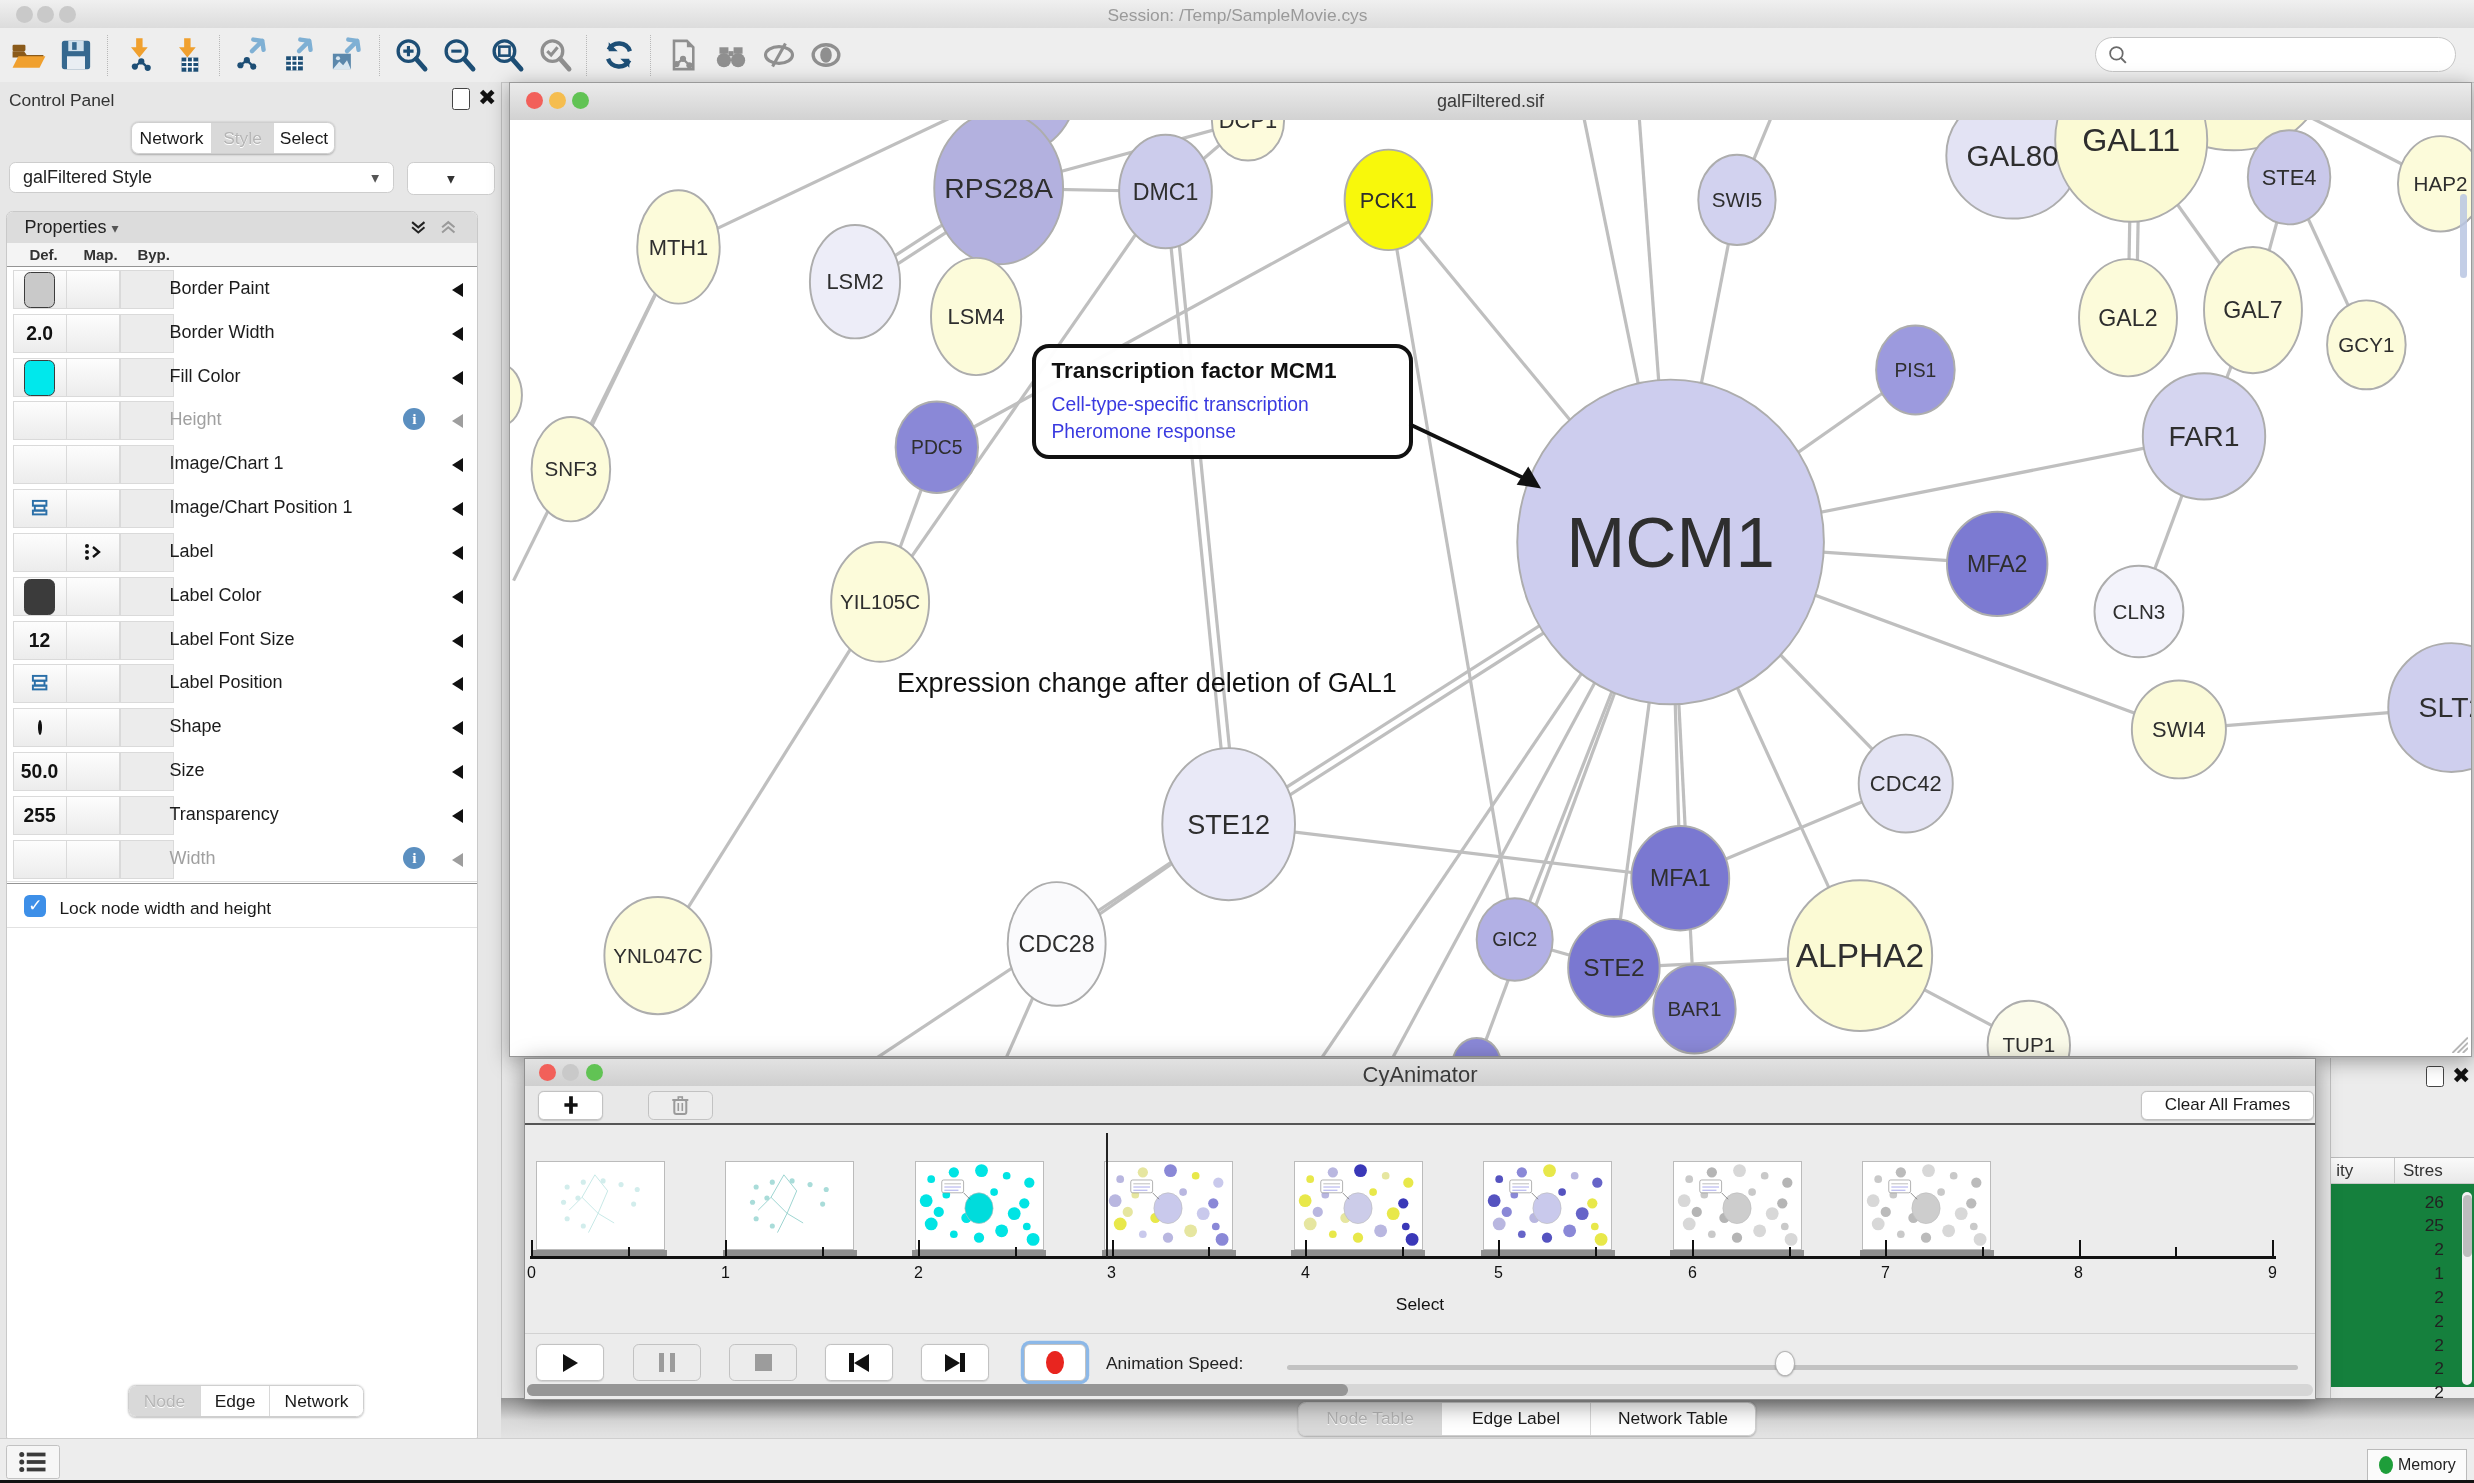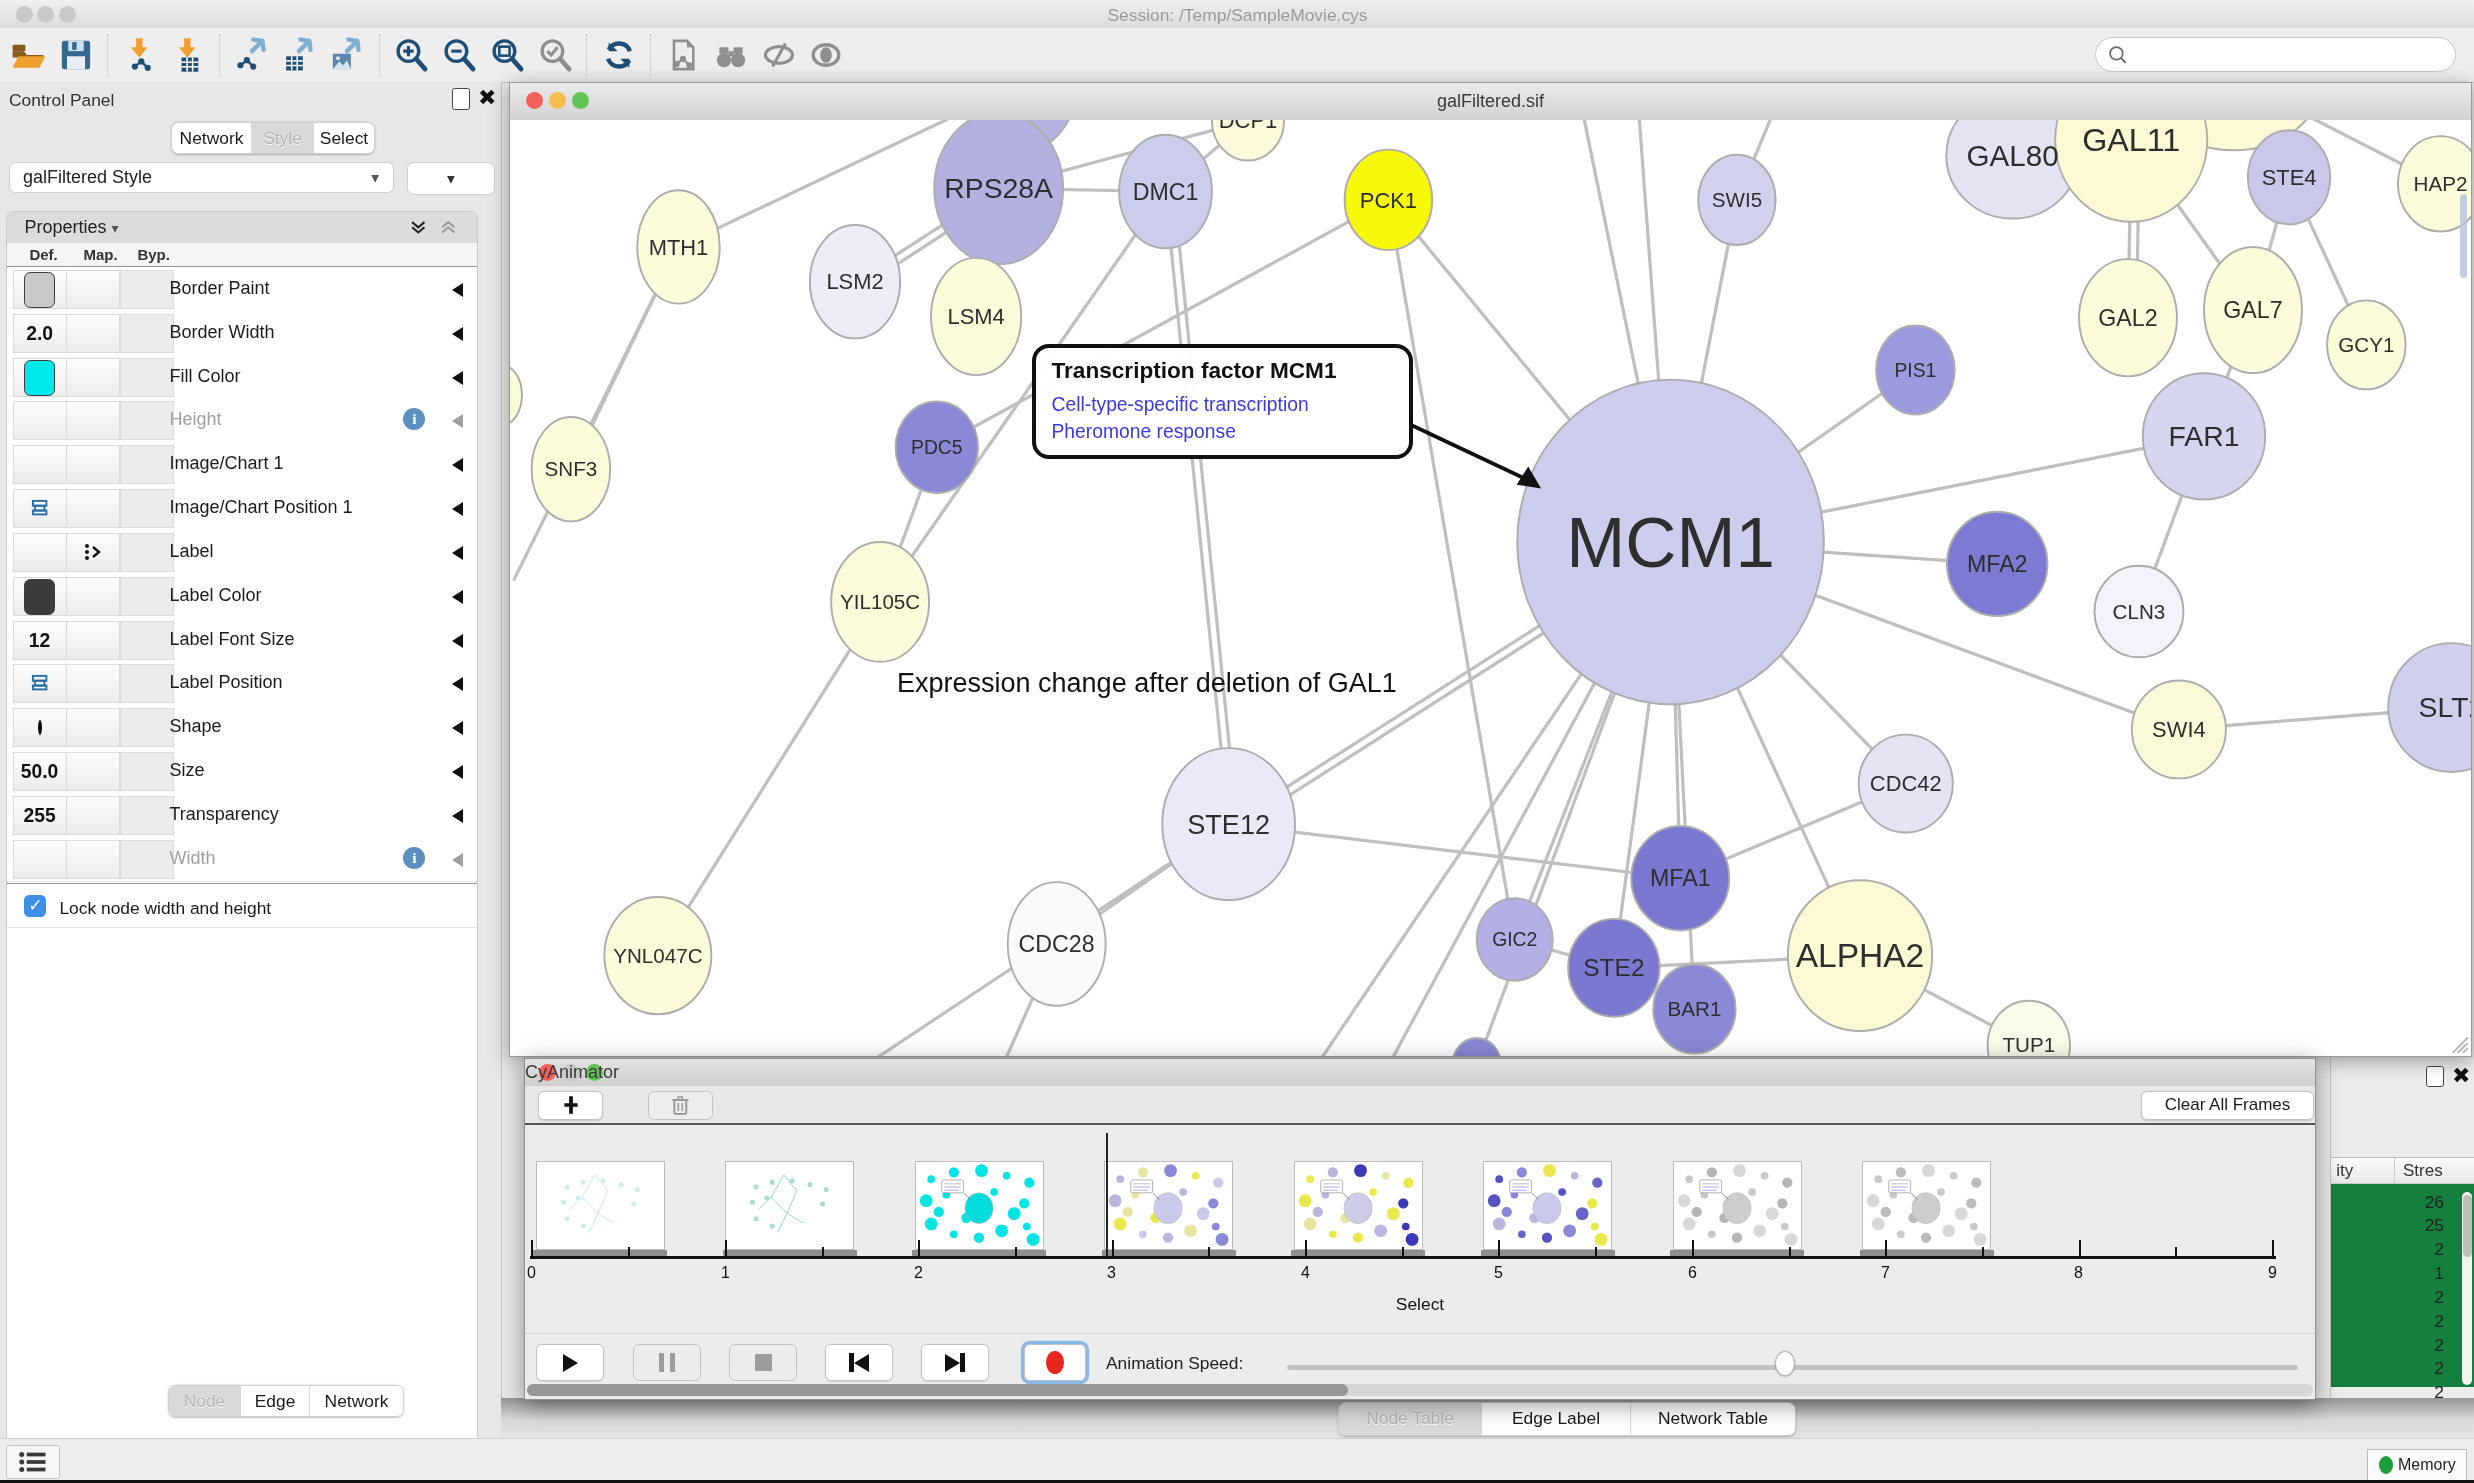--- a/index.html
+++ b/index.html
@@ -16,21 +16,21 @@
   .tb-icon svg{width:36px;height:36px;}
   .tb-div{width:0;height:41px;border-left:1.9px dotted #b8b8b8;margin:0 7.7px;}
   #searchbox{position:absolute;right:19.3px;top:37px;width:361px;height:35px;background:#fff;border:1.3px solid #c6c6c6;border-radius:18px;display:flex;align-items:center;padding-left:11.6px;box-sizing:border-box;}
   #searchbox svg{width:22px;height:22px;}
   #searchbox input{border:none;outline:none;font-size:17px;flex:1;margin-left:6.4px;background:transparent;}
   
   #control-panel{left:0;top:82px;width:501px;height:1356px;background:#e7e7e7;border-right:1.3px solid #c4c4c4;}
   #cp-title{position:absolute;left:9px;top:7.7px;font-size:17.4px;color:#333;}
   .win-float{position:absolute;width:15.5px;height:19.3px;border:1.9px solid #444;border-radius:2.6px;background:#fff;}
   .win-close{position:absolute;font-size:22px;font-weight:bold;color:#111;line-height:19.3px;}
-  .seg-group{position:absolute;display:flex;border-radius:7.7px;box-shadow:0 0.6px 1.9px rgba(0,0,0,.25);overflow:hidden;border:0.6px solid #cfcfcf;margin-left:40px;}
+  .seg-group{position:absolute;display:flex;border-radius:7.7px;box-shadow:0 0.6px 1.9px rgba(0,0,0,.25);overflow:hidden;border:0.6px solid #cfcfcf;}
   .seg{display:flex;align-items:center;justify-content:center;background:#fff;font-size:17.4px;color:#1a1a1a;border-right:0.6px solid #d8d8d8;}
   .seg:last-child{border-right:none;}
   .seg.pressed{background:#d9d9d9;color:#b5b5b5;text-shadow:0 0.6px 0 #fff;}
   #style-select{position:absolute;left:9px;top:80px;width:385px;height:31px;background:#fff;border:1.3px solid #cdcdcd;border-radius:6.4px;font-size:18px;color:#222;display:flex;align-items:center;padding-left:13px;box-sizing:border-box;}
   #style-select .caret{position:absolute;right:14px;color:#555;font-size:15.5px;}
   #style-menu-btn{position:absolute;left:407px;top:80px;width:86px;height:31px;background:#fff;border:1.3px solid #cdcdcd;border-radius:6.4px;display:flex;align-items:center;justify-content:center;font-size:15.5px;color:#333;}
   #props-panel{position:absolute;left:6.4px;top:129px;width:470px;height:1230px;background:#fff;border:1.3px solid #c9c9c9;border-radius:6.4px;overflow:hidden;}
   #props-header{position:absolute;left:0;top:0;right:0;height:31px;background:#dcdcdc;border-bottom:0.6px solid #c2c2c2;}
   #props-header .ph-label{position:absolute;left:17px;top:5.2px;font-size:18px;color:#222;}
   #props-cols{position:absolute;left:0;top:31px;right:0;height:23px;background:#f4f4f4;font-weight:bold;font-size:15px;color:#333;border-bottom:0.6px solid #ccc;}
@@ -63,21 +63,21 @@
   
   #table-panel{left:2330px;top:1058px;width:145px;height:376px;background:#ececec;border-left:1.3px solid #c2c2c2;box-sizing:border-box;}
   #tp-body{position:absolute;left:0;top:99px;right:0;height:229px;background:#15803d;border-top:0.6px solid #bbb;}
   #tp-headers{position:absolute;left:0;top:0;right:0;height:24.5px;background:linear-gradient(#fafafa,#e9e9e9);border-bottom:1.3px solid #c9c9c9;font-size:17px;color:#333;}
   .tp-row{position:absolute;right:31px;width:77px;text-align:right;font-size:17.4px;color:#222;}
   #tp-scroll{position:absolute;right:2.6px;top:34px;width:10.3px;height:193px;background:#f2f2f2;border-radius:5.2px;}
   #tp-scroll .thumb{position:absolute;left:0.6px;top:2.6px;width:9px;height:62px;background:#bdbdbd;border-radius:4.5px;}
   
   #animator{left:524px;top:1058px;width:1792px;height:342px;background:#ececec;border:0.6px solid #8f8f8f;box-shadow:0 5.2px 22px rgba(0,0,0,.4);box-sizing:border-box;}
   #an-titlebar{position:absolute;left:0;top:0;right:0;height:27px;background:linear-gradient(#e2e2e2,#cfcfcf);border-bottom:0.6px solid #aaa;}
-  #an-titlebar .title{position:absolute;left:0;right:0;top:3.2px;font-size:18px;color:#3a3a3a;}
+  #an-titlebar .title{position:absolute;left:0;right:0;top:3.2px;text-align:center;font-size:22px;color:#3a3a3a;}
   #an-toolbar{position:absolute;left:0;top:27px;right:0;height:37px;background:#e8e8e8;}
   .an-btn{position:absolute;top:4.5px;height:27px;background:#fff;border:0.6px solid #c2c2c2;border-radius:5.8px;display:flex;align-items:center;justify-content:center;box-shadow:0 0.6px 1.3px rgba(0,0,0,.15);}
   .an-btn.dis{background:#ededed;box-shadow:none;}
   #an-sep{position:absolute;left:0;top:64px;right:0;height:2.6px;background:#555;}
   #an-timeline{position:absolute;left:0;top:66px;right:0;height:208px;background:#ececec;}
   .frame{position:absolute;top:36px;width:129px;height:89px;background:#fff;border:1.3px solid #bbb;box-sizing:border-box;}
   .frame-tray{position:absolute;width:134px;height:6.4px;background:#8f8f8f;top:125px;}
   #playhead{position:absolute;width:1.9px;background:#222;}
   #ruler-line{position:absolute;left:5.2px;right:39px;top:131px;height:2.6px;background:#111;}
   .tick{position:absolute;width:1.9px;background:#111;}

